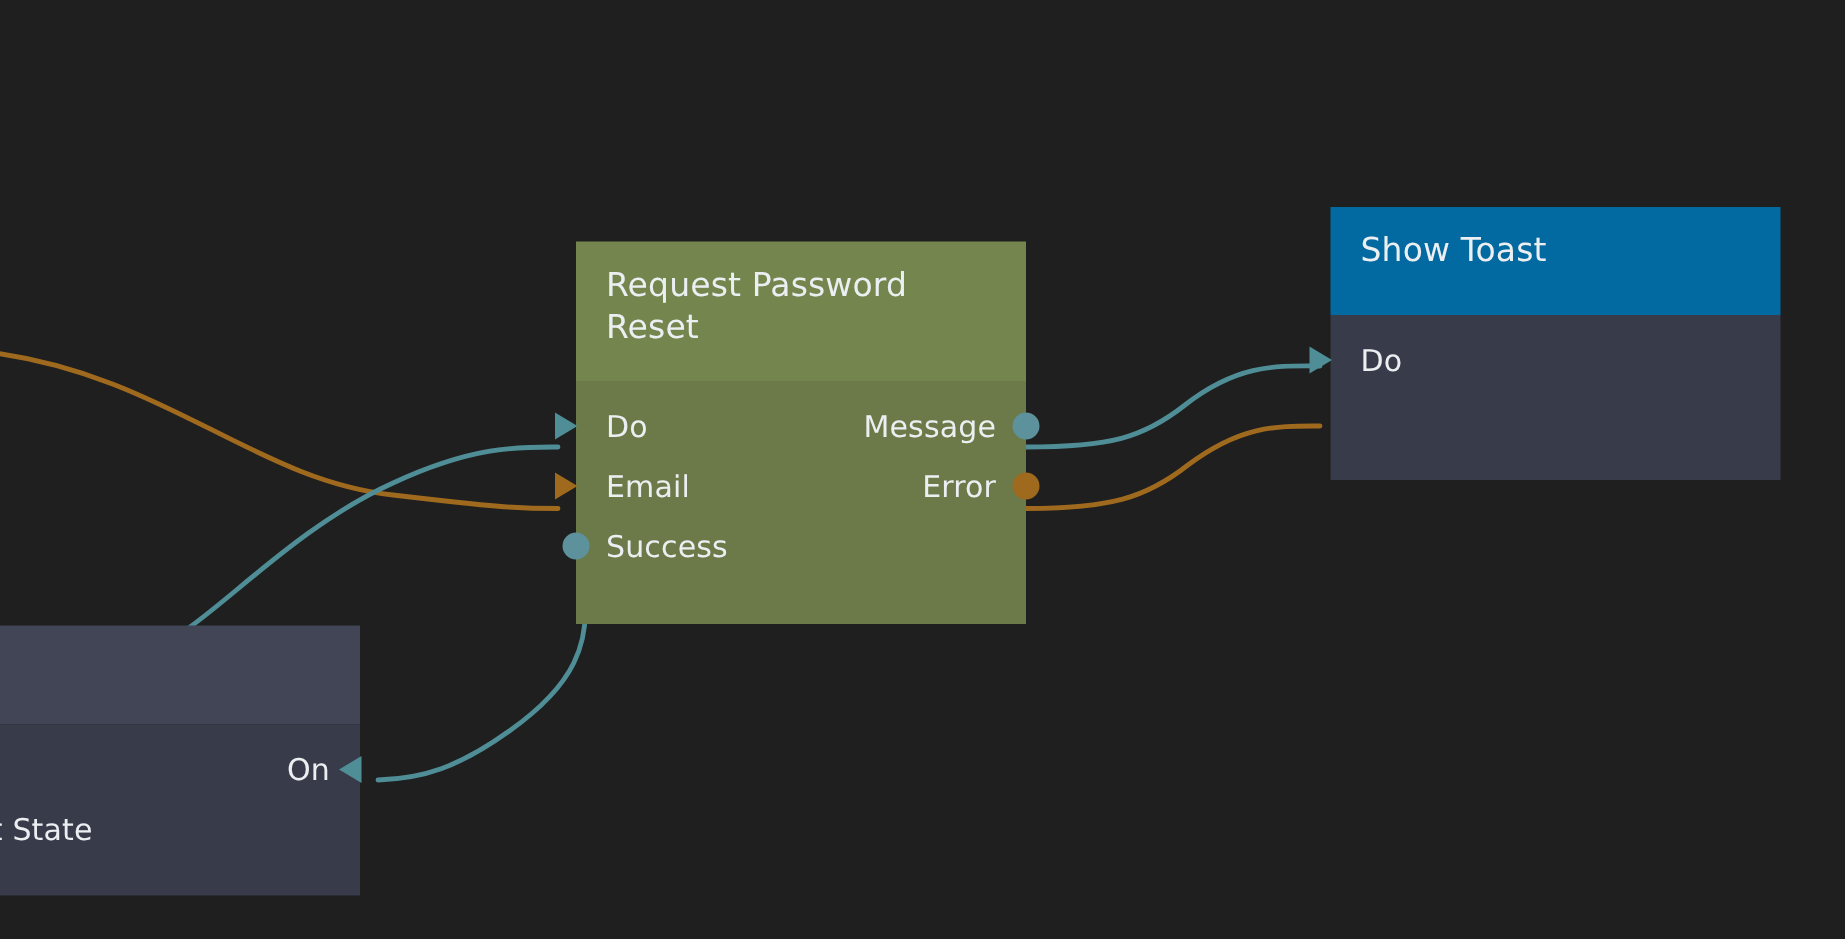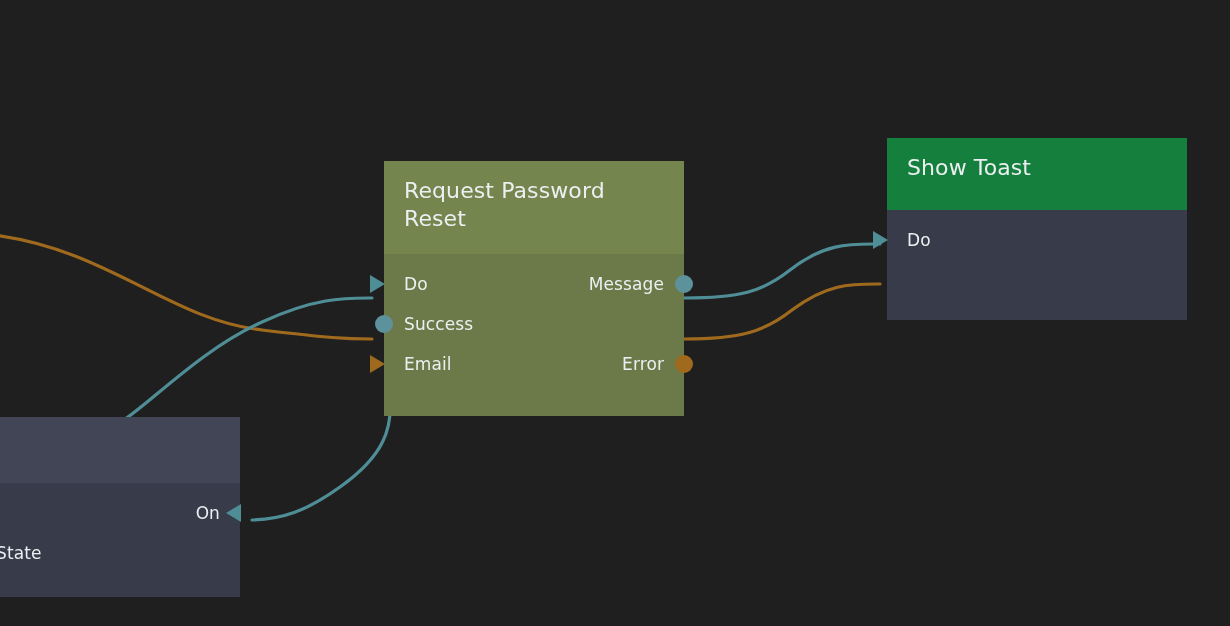--- a/index.html
+++ b/index.html
@@ -53,21 +53,21 @@
   }
   .port-row.in {
     justify-content: flex-start;
     padding-left: 20px;
   }
   .port-row.out {
     justify-content: flex-end;
     padding-right: 20px;
   }
   .port-label {
-    font-size: 17px;
+    font-size: 20px;
     line-height: 19px;
     color: #eceff1;
     font-weight: 400;
     letter-spacing: 0.1px;
     white-space: nowrap;
   }
 
   
   .port-dot {
     position: absolute;
@@ -97,21 +97,21 @@
     left: 384px; top: 161px;
     width: 300px; height: 255px;
   }
   #node-request-password-reset .node-header { background: #74854e; height: 93px; }
   #node-request-password-reset .node-body   { background: #6b7a48; height: 162px; }
 
   #node-show-toast {
     left: 887px; top: 138px;
     width: 300px; height: 182px;
   }
-  #node-show-toast .node-header { background: #15803d; height: 72px; }
+  #node-show-toast .node-header { background: #0369a1; height: 72px; }
   #node-show-toast .node-body   { background: #383b49; height: 110px; }
 
   #node-switch {
     left: -94px; top: 417px;
     width: 334px; height: 180px;
   }
   #node-switch .node-header { background: #414555; height: 66px; }
   #node-switch .node-body   { background: #383b49; height: 114px; }
   #node-switch .node-header .node-title { text-align: left; }
 </style>
@@ -146,32 +146,32 @@
 
     <div class="node-body">
 
       <div class="port-row" style="justify-content:space-between;padding:0 20px;">
         <span class="port-arrow left" style="color:#4f8e96;"></span>
         <span class="port-label">Do</span>
         <span class="port-label">Message</span>
         <span class="port-dot right" style="background:#5d929c;"></span>
       </div>
 
-      <div class="port-row in">
-        <span class="port-dot left" style="background:#5d929c;"></span>
-        <span class="port-label">Success</span>
-      </div>
-
       <div class="port-row" style="justify-content:space-between;padding:0 20px;">
         <span class="port-arrow left" style="color:#a06a1e;"></span>
         <span class="port-label">Email</span>
         <span class="port-label">Error</span>
         <span class="port-dot right" style="background:#a06a1e;"></span>
       </div>
 
+      <div class="port-row in">
+        <span class="port-dot left" style="background:#5d929c;"></span>
+        <span class="port-label">Success</span>
+      </div>
+
     </div>
   </div>
 
   <div class="node" id="node-show-toast">
 
     <div class="node-header">
       <div class="node-title">Show Toast</div>
     </div>
 
     <div class="node-body">

